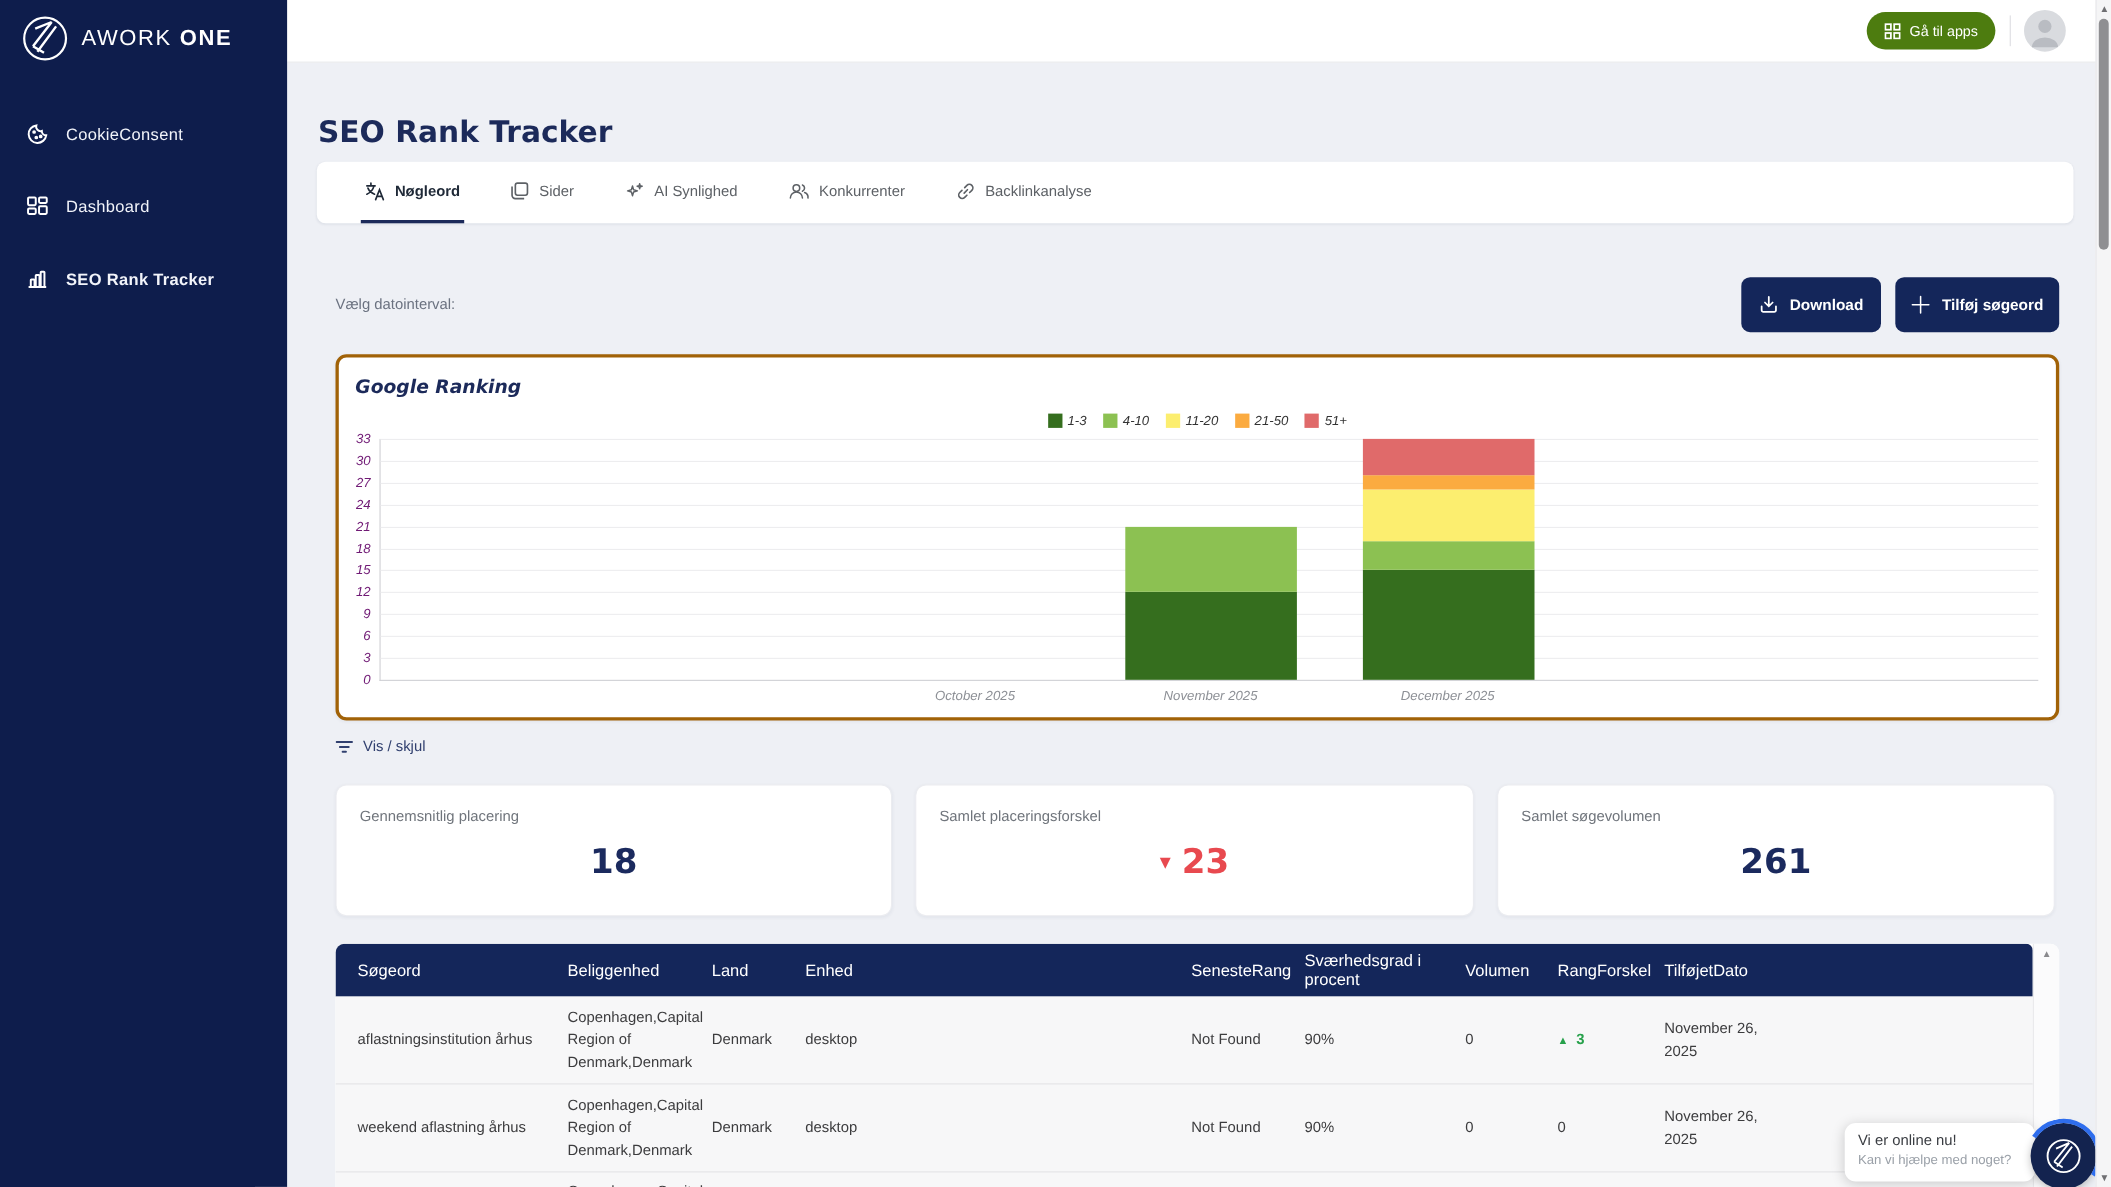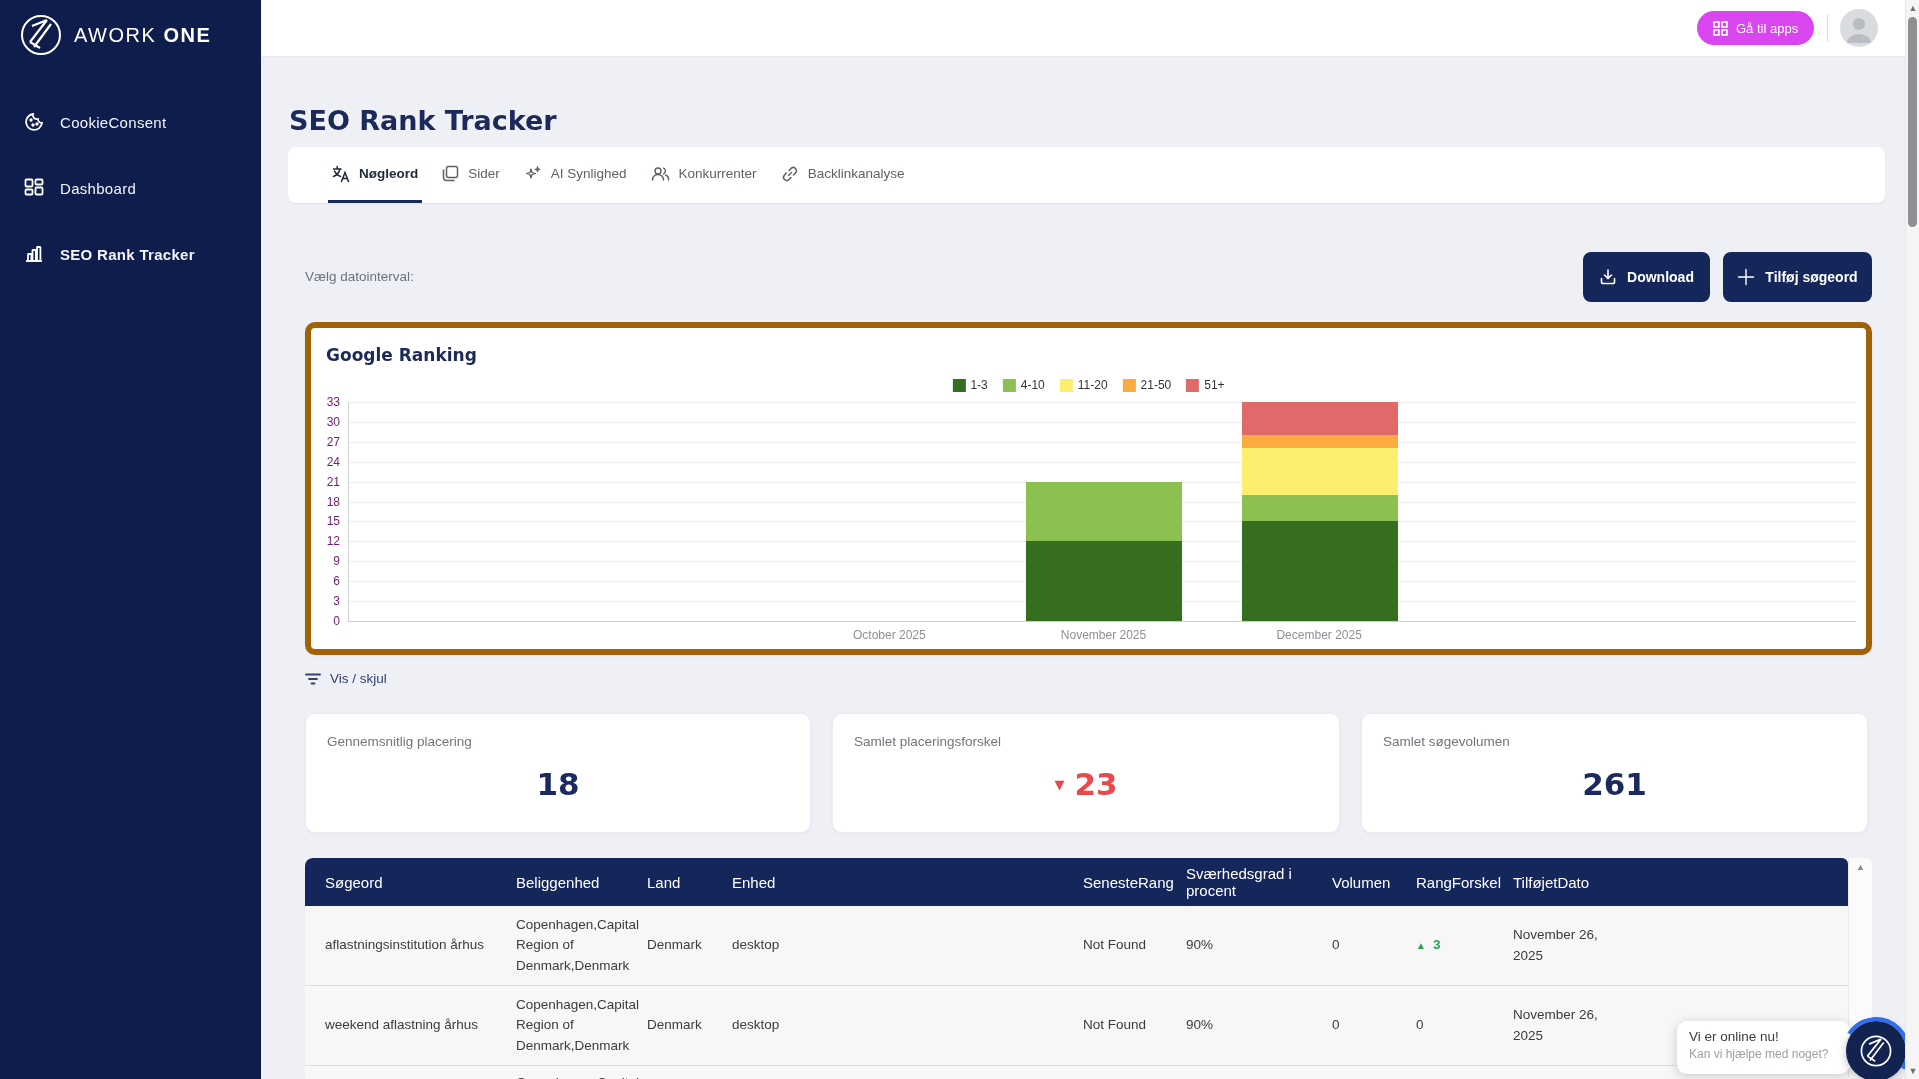--- a/index.html
+++ b/index.html
@@ -15,49 +15,49 @@
   .brand-text b { font-weight:800; }
   .menu { margin-top:44px; }
   .menu-item { display:flex; align-items:center; gap:16px; padding:12px 24px; margin-bottom:22px; cursor:pointer; font-size:15px; letter-spacing:.3px; color:#f2f4fa; }
   .menu-item svg { flex:0 0 auto; }
   .sidebar-bottom { position:absolute; left:0; bottom:0; width:100%; text-align:center; }
   .fp-btn { width:46px; height:46px; border-radius:50%; background:#24335f; margin:0 auto 28px auto; display:flex; align-items:center; justify-content:center; cursor:pointer; }
   .company-id { font-size:12.5px; color:#c3cadd; letter-spacing:.4px; padding-bottom:14px; }
 
   
   .topbar { position:absolute; left:261px; top:0; width:1658px; height:57px; background:#fff; border-bottom:1px solid #e7e8ec; z-index:5; }
-  .apps-btn { position:absolute; left:1436px; top:11px; height:34px; padding:12px 16px; background:#d946ef; color:#fff; border:none; border-radius:17px; font-size:13px; font-family:inherit; display:flex; align-items:center; gap:8px; cursor:pointer; }
+  .apps-btn { position:absolute; left:1436px; top:11px; height:34px; padding:12px 16px; background:#4d7c0f; color:#fff; border:none; border-radius:17px; font-size:13px; font-family:inherit; display:flex; align-items:center; gap:8px; cursor:pointer; }
   .topbar-divider { position:absolute; left:1566px; top:14px; width:1px; height:28px; background:#dcdde2; }
   .user-avatar { position:absolute; left:1579px; top:9px; width:38px; height:38px; border-radius:50%; background:#d9dbdf; display:flex; align-items:center; justify-content:center; cursor:pointer; overflow:hidden; }
 
   
   .page-scrollbar { position:absolute; right:0; top:0; width:14px; height:1079px; background:#f5f5f6; border-left:1px solid #e7e7e9; z-index:9; }
   .page-scrollbar .arrow { position:absolute; left:0; width:14px; text-align:center; font-size:9px; color:#6f6f72; }
   .page-scrollbar .thumb { position:absolute; left:2px; top:17px; width:9px; height:210px; background:#8f8f92; border-radius:5px; }
 
   
   .page-title { position:absolute; left:289px; top:105px; font-size:27px; font-weight:bold; color:#1c2a5a; font-family:"DejaVu Sans","Liberation Sans",sans-serif; }
 
   
-  .tabs-card { position:absolute; left:288px; top:147px; width:1597px; height:56px; background:#fff; border-radius:8px; box-shadow:0 1px 2px rgba(20,30,70,.06); display:flex; align-items:stretch; padding-left:40px; gap:16px; }
+  .tabs-card { position:absolute; left:288px; top:147px; width:1597px; height:56px; background:#fff; border-radius:8px; box-shadow:0 1px 2px rgba(20,30,70,.06); display:flex; align-items:stretch; padding-left:40px; gap:38px; }
   .tab { display:flex; align-items:center; gap:9px; font-size:13.5px; color:#5d6166; cursor:pointer; border-bottom:3px solid transparent; padding:0 4px; }
   .tab svg { stroke:#5d6166; }
   .tab.active { color:#1f2937; font-weight:bold; border-bottom-color:#1c2a5a; }
   .tab.active svg { stroke:#1f2937; }
 
   
   .date-label { position:absolute; left:305px; top:269px; font-size:13.5px; color:#6b7280; }
   .date-highlight { position:absolute; left:420px; top:252px; width:263px; height:50px; border:4px solid #e21b1b; display:flex; align-items:center; justify-content:center; }
   .date-pill { background:#14265a; color:#fff; font-size:13px; padding:11px 14px; border-radius:6px; cursor:pointer; white-space:nowrap; }
   .btn-navy { position:absolute; top:252px; height:50px; background:#14265a; color:#fff; border:none; border-radius:8px; font-size:14px; font-weight:bold; font-family:inherit; display:flex; align-items:center; justify-content:center; gap:10px; cursor:pointer; }
   .btn-download { left:1583px; width:127px; }
   .btn-add { left:1723px; width:149px; }
 
   
-  .chart-card { position:absolute; left:305px; top:322px; width:1567px; height:333px; background:#fff; border:6px solid #a16207; border-radius:10px; box-shadow:0 1px 3px rgba(20,30,70,.05); }
+  .chart-card { position:absolute; left:305px; top:322px; width:1567px; height:333px; background:#fff; border:3px solid #a16207; border-radius:10px; box-shadow:0 1px 3px rgba(20,30,70,.05);font-style:italic; }
   .chart-title { position:absolute; left:15px; top:17px; font-size:17px; font-weight:bold; color:#1c2a5a; font-family:"DejaVu Sans","Liberation Sans",sans-serif; }
   .chart-legend { position:absolute; top:50px; left:50%; transform:translateX(-50%); display:flex; gap:15px; align-items:center; }
   .legend-item { display:flex; align-items:center; gap:5px; font-size:12px; color:#333; }
   .legend-swatch { width:13px; height:13px; display:inline-block; }
   .chart-yaxis { position:absolute; left:0; top:74px; width:32px; height:220px; }
   .ytick { position:absolute; right:3px; transform:translateY(-50%); font-size:12px; color:#701a75; }
   .chart-plot { position:absolute; left:37px; top:74px; width:1508px; height:220px; border-left:1px solid #cfd0d4; border-bottom:1px solid #cfd0d4; }
   .gridline { position:absolute; left:0; width:100%; height:1px; background:#ededef; }
   .barseg { position:absolute; width:156px; transform:translateX(-50%); }
   .chart-xaxis { position:absolute; left:37px; top:300px; width:1508px; height:18px; }

